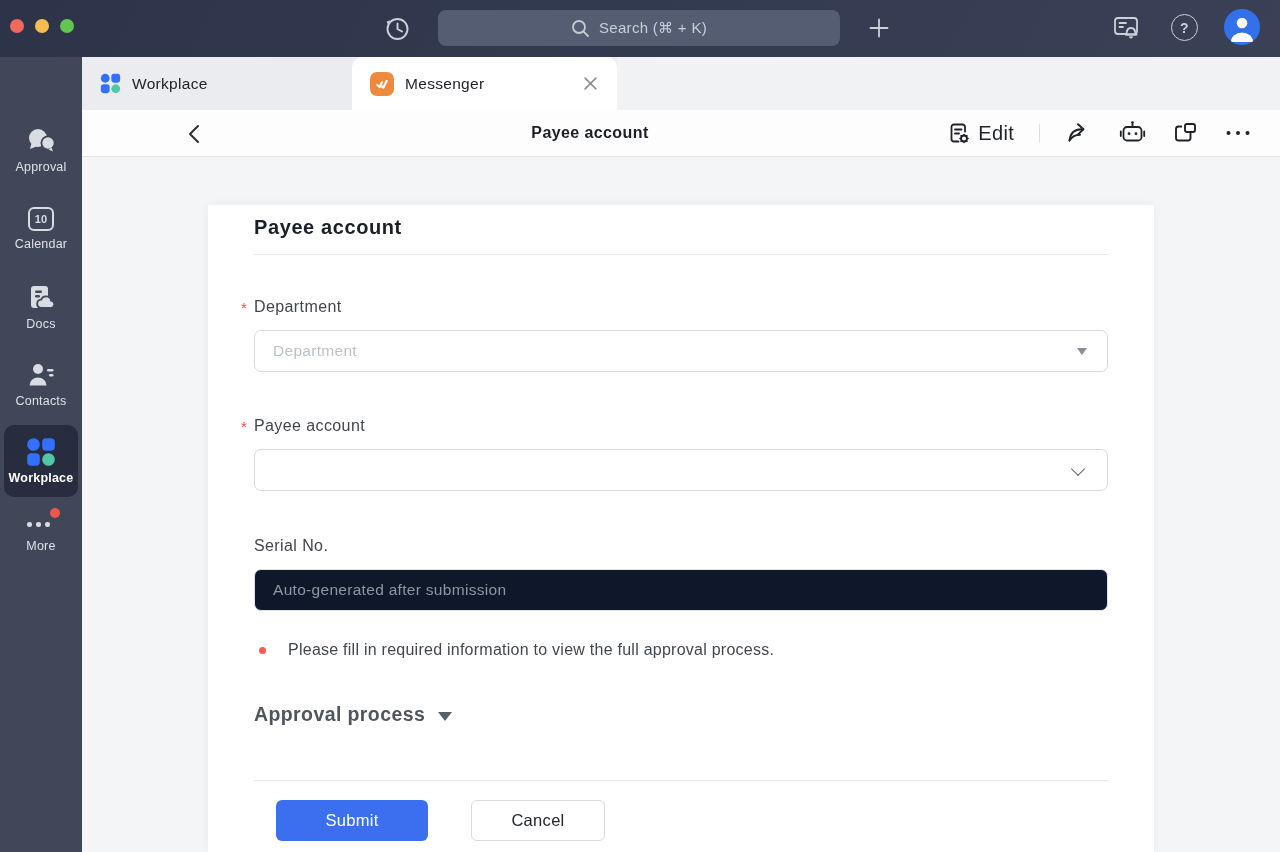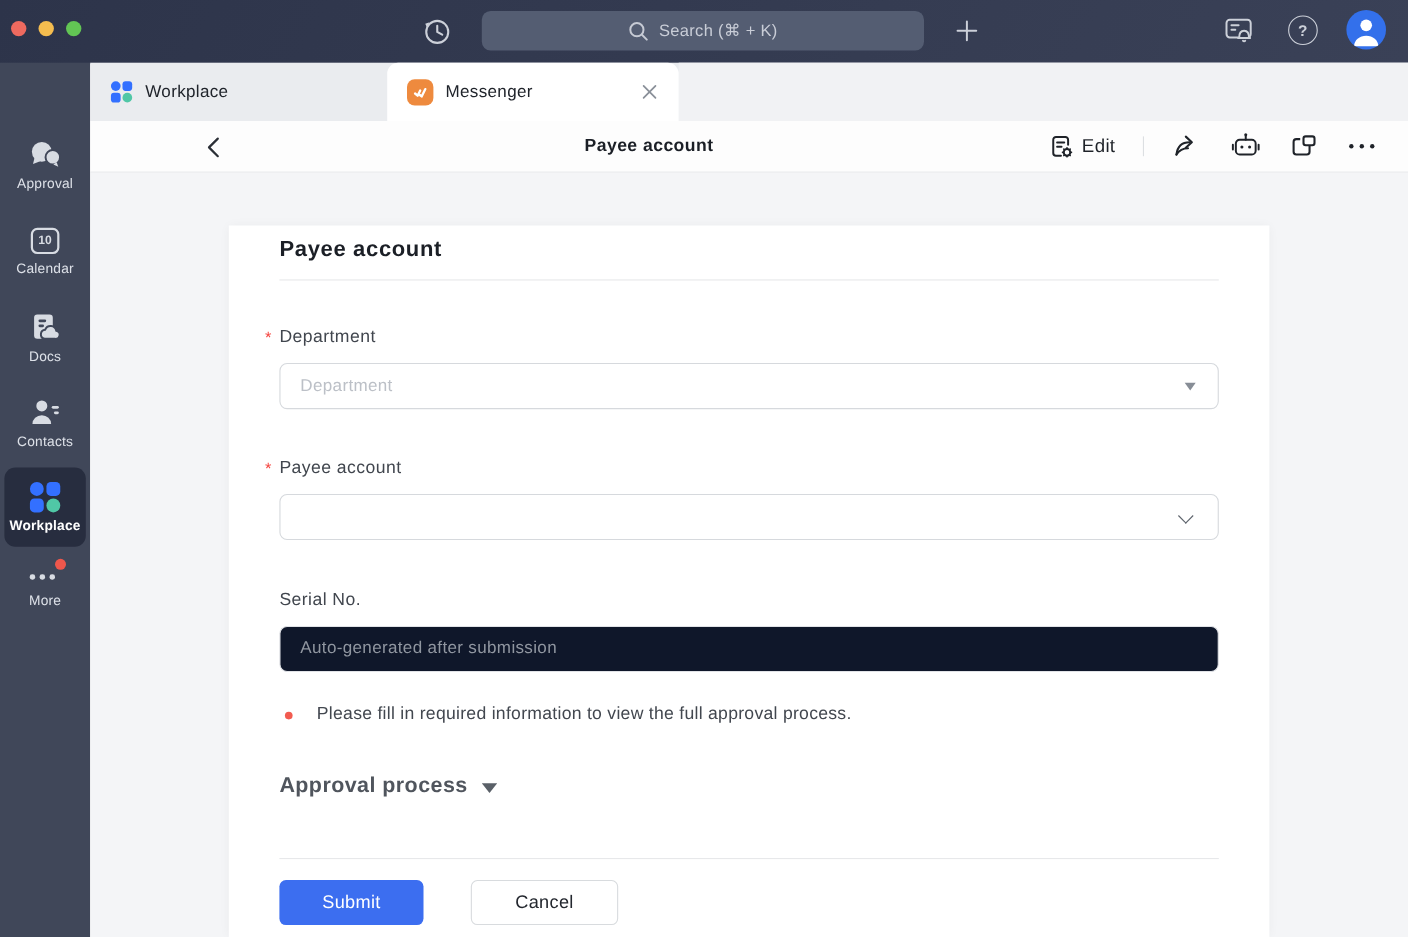--- a/index.html
+++ b/index.html
@@ -54,21 +54,21 @@
   .tab-close { width:22px; height:22px; display:flex; align-items:center; justify-content:center; }
 
   
   #toolbar { position:absolute; left:82px; top:110px; width:1198px; height:47px; background:#fdfdfd;
     border-bottom:1px solid #e4e6e8; }
   #back-btn { position:absolute; left:100px; top:12px; width:24px; height:24px;
     display:flex; align-items:center; justify-content:center; }
   #tb-title { position:absolute; left:508px; top:0; height:46px; transform:translateX(-50%);
     display:flex; align-items:center; font-size:16px; font-weight:bold; color:#1b1f26; letter-spacing:.4px; }
   #tb-actions { position:absolute; right:28px; top:0; height:46px; display:flex; align-items:center; gap:25px; }
-  #edit-btn { display:flex; align-items:center; gap:8px; font-size:17px; color:#1f2329; letter-spacing:.3px; }
+  #edit-btn { display:flex; align-items:flex-start; gap:8px; font-size:20px; color:#1f2329; letter-spacing:.3px; }
   .tb-div { width:1px; height:18px; background:#dcdfe2; }
   .act-icon { display:flex; align-items:center; justify-content:center; width:28px; height:28px; }
 
   
   #content { position:absolute; left:82px; top:157px; width:1198px; height:695px; background:#f4f5f7; }
   #card { position:absolute; left:126px; top:48px; width:946px; height:647px; background:#ffffff;
     box-shadow:0 0 10px rgba(31,35,41,.05); padding:0 46px; }
   #form-heading { padding-top:8px; font-size:20px; font-weight:bold; color:#1b1f26; letter-spacing:.6px; line-height:28px; }
   .divider { height:1px; background:#e7e8ea; }
   #div-top { margin-top:13px; }
@@ -91,21 +91,21 @@
     font-size:19.5px; font-weight:bold; color:#50555d; letter-spacing:.4px; }
   #process-heading .tri { width:0; height:0; border-left:7px solid transparent; border-right:7px solid transparent;
     border-top:9px solid #5a6068; margin-top:3px; }
   #notice { margin-top:30px; display:flex; align-items:center; }
   #notice .dot { width:7px; height:7px; border-radius:50%; background:#f25b50; margin:0 22px 0 5px; flex:none; }
   #notice .txt { font-size:16px; color:#42474f; letter-spacing:.25px; }
   #div-bottom { margin-top:54px; }
   #btn-row { margin-top:19px; display:flex; gap:43px; }
   .btn { height:41px; border-radius:6px; display:flex; align-items:center; justify-content:center;
     font-size:16.5px; letter-spacing:.3px; cursor:pointer; }
-  #submit-btn { width:131px; background:#3c6ef0; color:#ffffff; }
+  #submit-btn { width:152px; background:#3c6ef0; color:#ffffff;margin-left:22px; }
   #cancel-btn { width:134px; background:#ffffff; border:1px solid #d8dbde; color:#23272e; }
   svg { display:block; }
 </style>
 </head>
 <body>
 
 <div id="app">
 
   <div id="titlebar">
     <div class="traffic">

